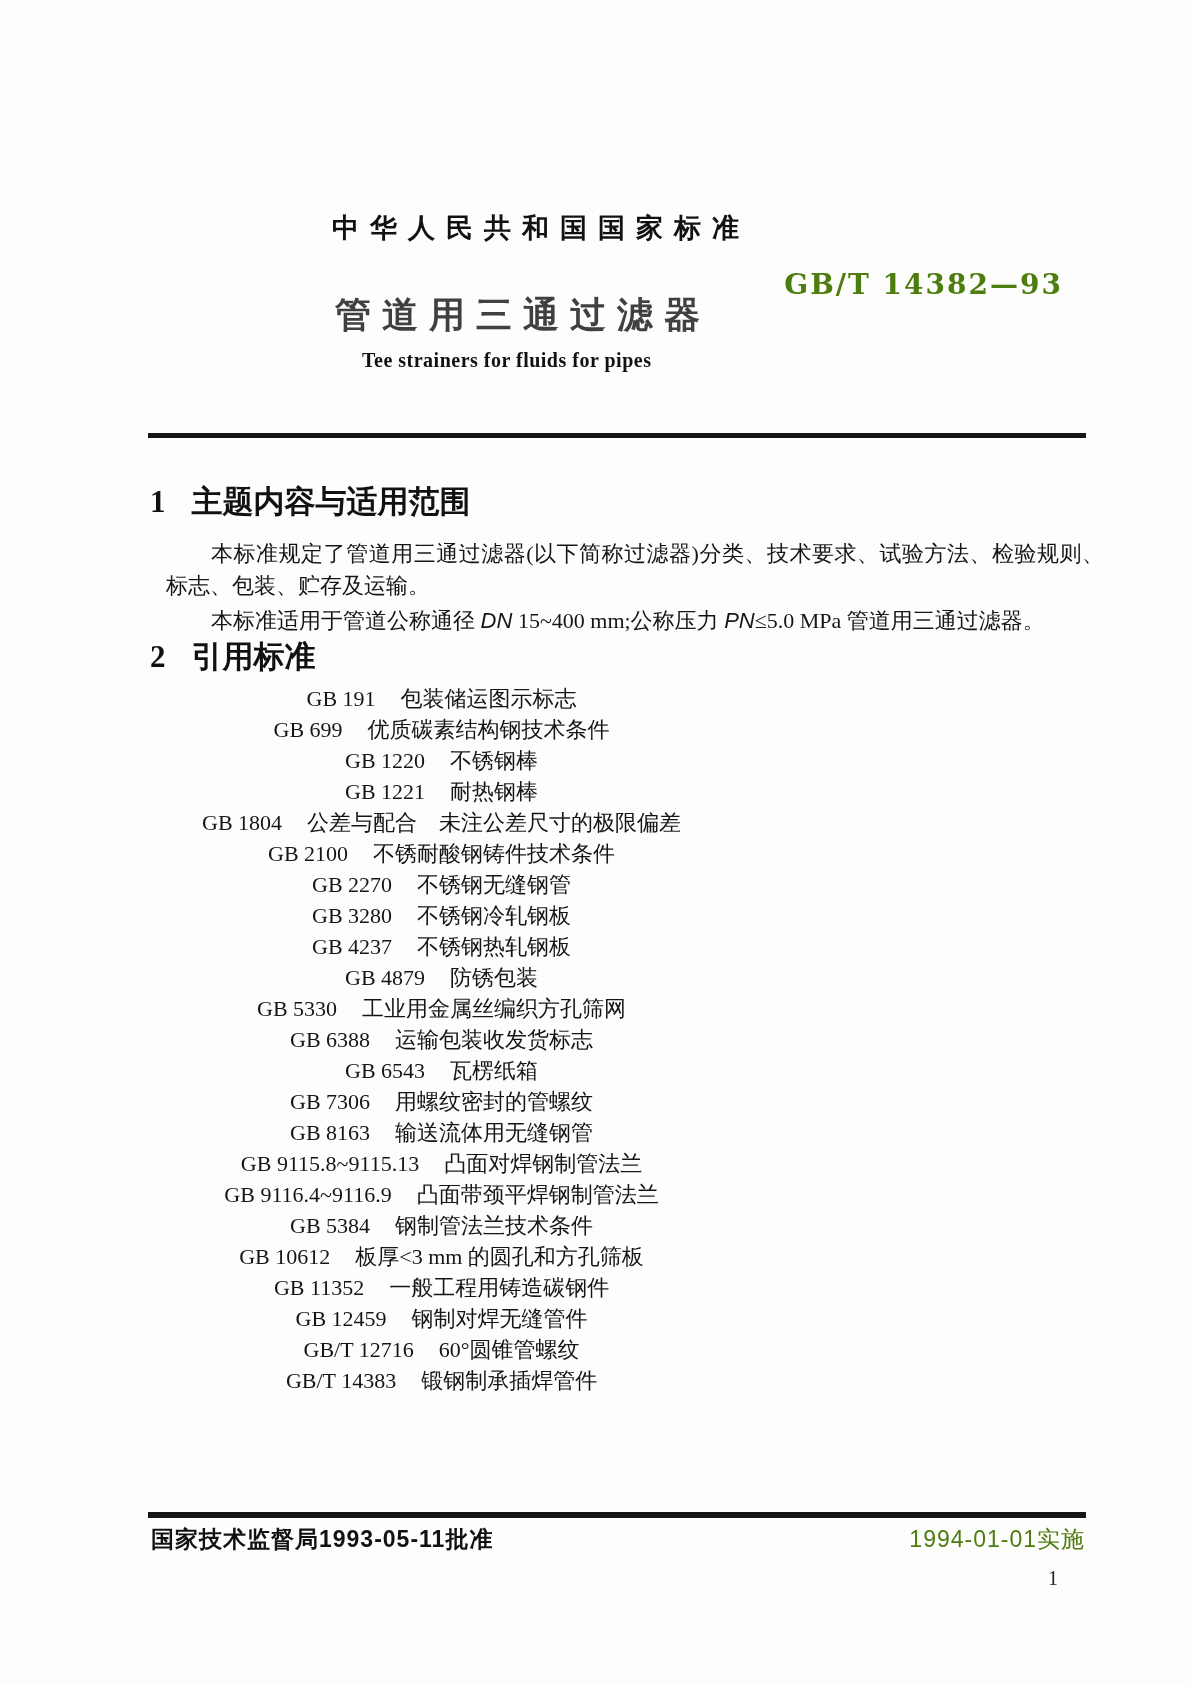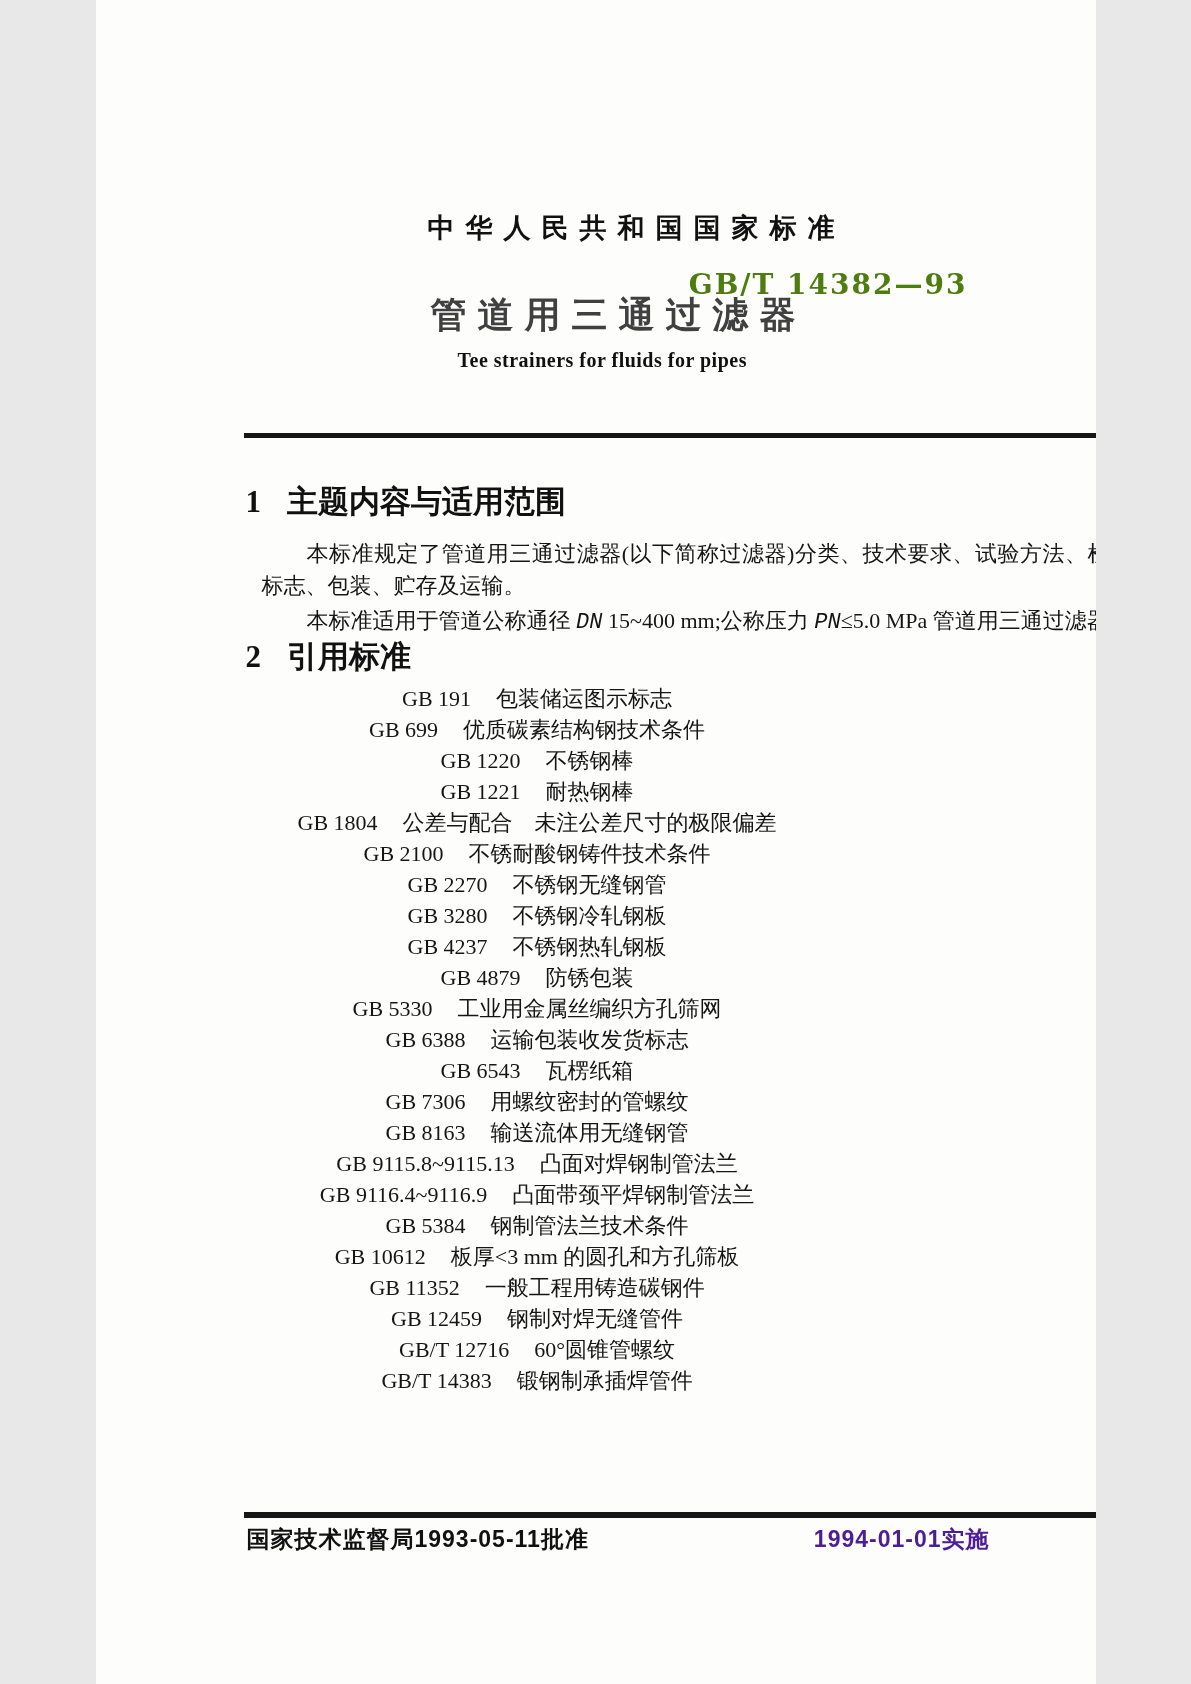--- a/index.html
+++ b/index.html
@@ -1,18 +1,18 @@
 <!DOCTYPE html>
 <html><head>
 <meta charset="utf-8">
 <style>
   html,body { margin:0; padding:0; background:#e8e8e8; }
   .page {
     position:relative;
-    width:1000px; height:1684px;
+    width:1191px; height:1684px;
     margin:0 auto;
     background:#fdfdfc;
     color:#1a1a1a;
     font-family:"Liberation Serif","DejaVu Serif",serif;
     overflow:hidden;
   }
   
   .org-title {
     position:absolute; left:332px; top:210px;
     font-family:"Liberation Sans","DejaVu Sans",sans-serif;
@@ -52,41 +52,41 @@
   #sec1-heading { top:481px; }
   #sec2-heading { top:636px; }
   .body-para {
     position:absolute; left:150px; width:938px;
     font-size:22px; line-height:32px;
     text-indent:2.05em; color:#151515;
     margin:16px;
   }
   #para-scope1 { top:522px; text-align:justify; }
   #para-scope2 { top:589px; white-space:nowrap; }
-  .var { font-style:italic; font-family:Liberation Mono, monospace; }
+  .var { font-style:italic; font-family:Liberation Sans, sans-serif; }
   
   .ref-list {
     position:absolute; left:202px; top:683px;
     list-style:none; margin:0; padding:0;
     font-size:22px; color:#151515;text-align:center;
   }
   .ref-list li { height:31px; line-height:31px; white-space:nowrap; }
   .ref-code { margin-right:25px; }
   
   .footer-approval {
     position:absolute; left:151px; top:1524px;
     font-family:"Liberation Sans","DejaVu Sans",sans-serif;
     font-weight:bold; font-size:23px; letter-spacing:1px;
     white-space:nowrap; color:#111;
   }
   .footer-impl {
     position:absolute; right:106px; top:1524px;
     font-family:"Liberation Sans","DejaVu Sans",sans-serif;
-    font-weight:bold; font-size:23px; letter-spacing:1px;
-    white-space:nowrap; color:#4c1d95;
+    font-weight:normal; font-size:23px; letter-spacing:1px;
+    white-space:nowrap; color:#4d7c0f;
   }
   .page-num {
     position:absolute; left:1048px; top:1567px;
     font-size:20px; color:#222;
   }
 </style>
 </head>
 <body>
 
 <div class="page">

